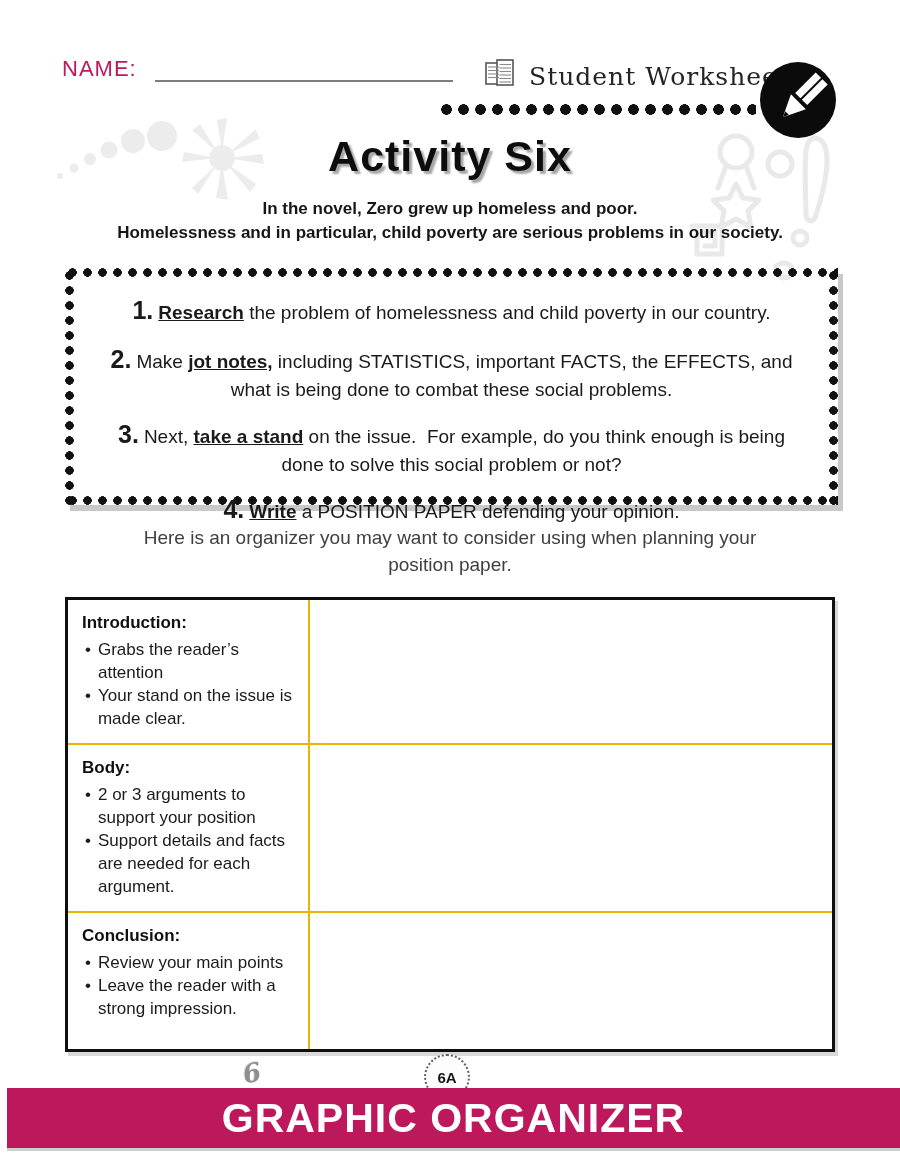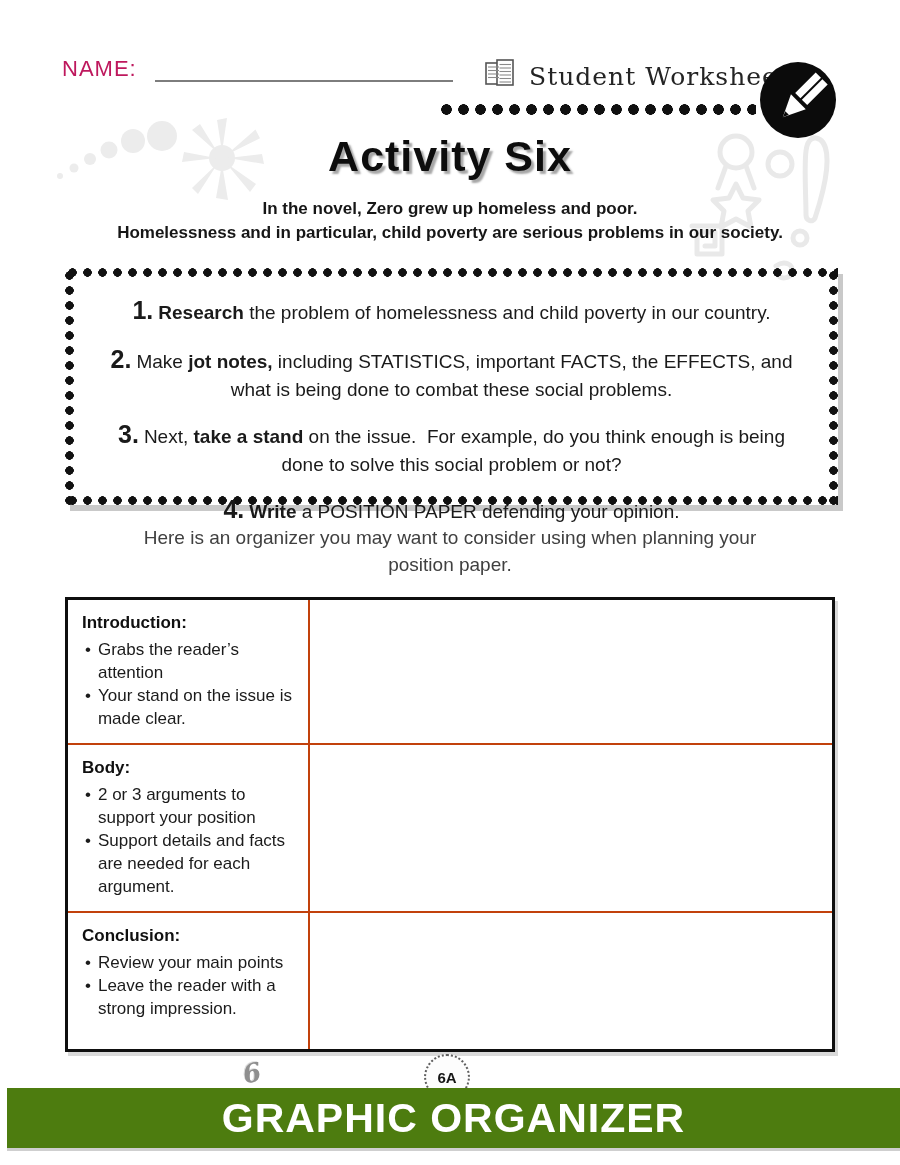--- a/index.html
+++ b/index.html
@@ -42,52 +42,52 @@
       radial-gradient(circle closest-side, #111 90%, transparent 100%),
       radial-gradient(circle closest-side, #111 90%, transparent 100%),
       radial-gradient(circle closest-side, #111 90%, transparent 100%);
     background-repeat:repeat-x, repeat-x, repeat-y, repeat-y;
     background-size:15px 9px, 15px 9px, 9px 15px, 9px 15px;
     background-position:left top, left bottom, left top, right top;
     box-shadow:5px 6px 0 #c9c9c9;
   }
   .instr { text-align:center; font-size:19px; line-height:1.42; color:#1a1a1a; margin-bottom:13px; }
   .instr .num { font-size:25px; font-weight:bold; margin-right:5px; }
-  .instr b { font-weight:bold; }
+  .instr b { font-weight:bold;text-decoration:underline; }
   
   .hint {
     position:absolute; left:0; right:0; top:524px; text-align:center;
     font-size:19px; line-height:27px; color:#404040;
   }
   .hint span { display:inline-block; max-width:650px; }
   
   .org-table {
     position:absolute; left:65px; top:597px; width:770px;
     border-collapse:collapse; table-layout:fixed;
     border:3px solid #0f0f0f; box-shadow:3px 4px 0 #d9d9d9;
   }
-  .org-table td { border:2px solid #c2410c; vertical-align:top; padding:13px 14px; background:#fff; }
+  .org-table td { border:2px solid #eab308; vertical-align:top; padding:13px 14px; background:#fff; }
   .row-intro { height:140px; } .row-body { height:160px; } .row-concl { height:138px; }
   .cell-head { font-weight:bold; font-size:17px; margin-bottom:5px; color:#101010; }
   .bullet { display:flex; font-size:17px; line-height:23px; color:#1b1b1b; }
   .bullet .dot { margin:0 7px 0 3px; }
   
   .swirl-6 {
     position:absolute; left:243px; top:1058px; font-family:"DejaVu Serif", serif;
     font-style:italic; font-weight:bold; font-size:26px; color:#8f8f8f;
     text-shadow:-1px -1px 0 #dcdcdc; transform:rotate(-12deg);
   }
   .code-6a {
     position:absolute; left:424px; top:1054px; width:46px; height:46px;
     border:2px dotted #5f5f5f; border-radius:50%; background:#fdfdfd;
     display:flex; align-items:center; justify-content:center;
     font-size:15px; font-weight:bold; color:#161616;
   }
   .banner {
-    position:absolute; left:7px; right:0; top:1088px; height:60px; background:#4d7c0f;
+    position:absolute; left:7px; right:0; top:1088px; height:60px; background:#be185d;
     display:flex; align-items:center; justify-content:center;
     box-shadow:0 3px 0 #cfcfcf;
   }
   .banner-text { color:#ffffff; font-size:41px; font-weight:bold; letter-spacing:1px; }
 </style>
 </head>
 <body>
 
 <div class="page">
 

